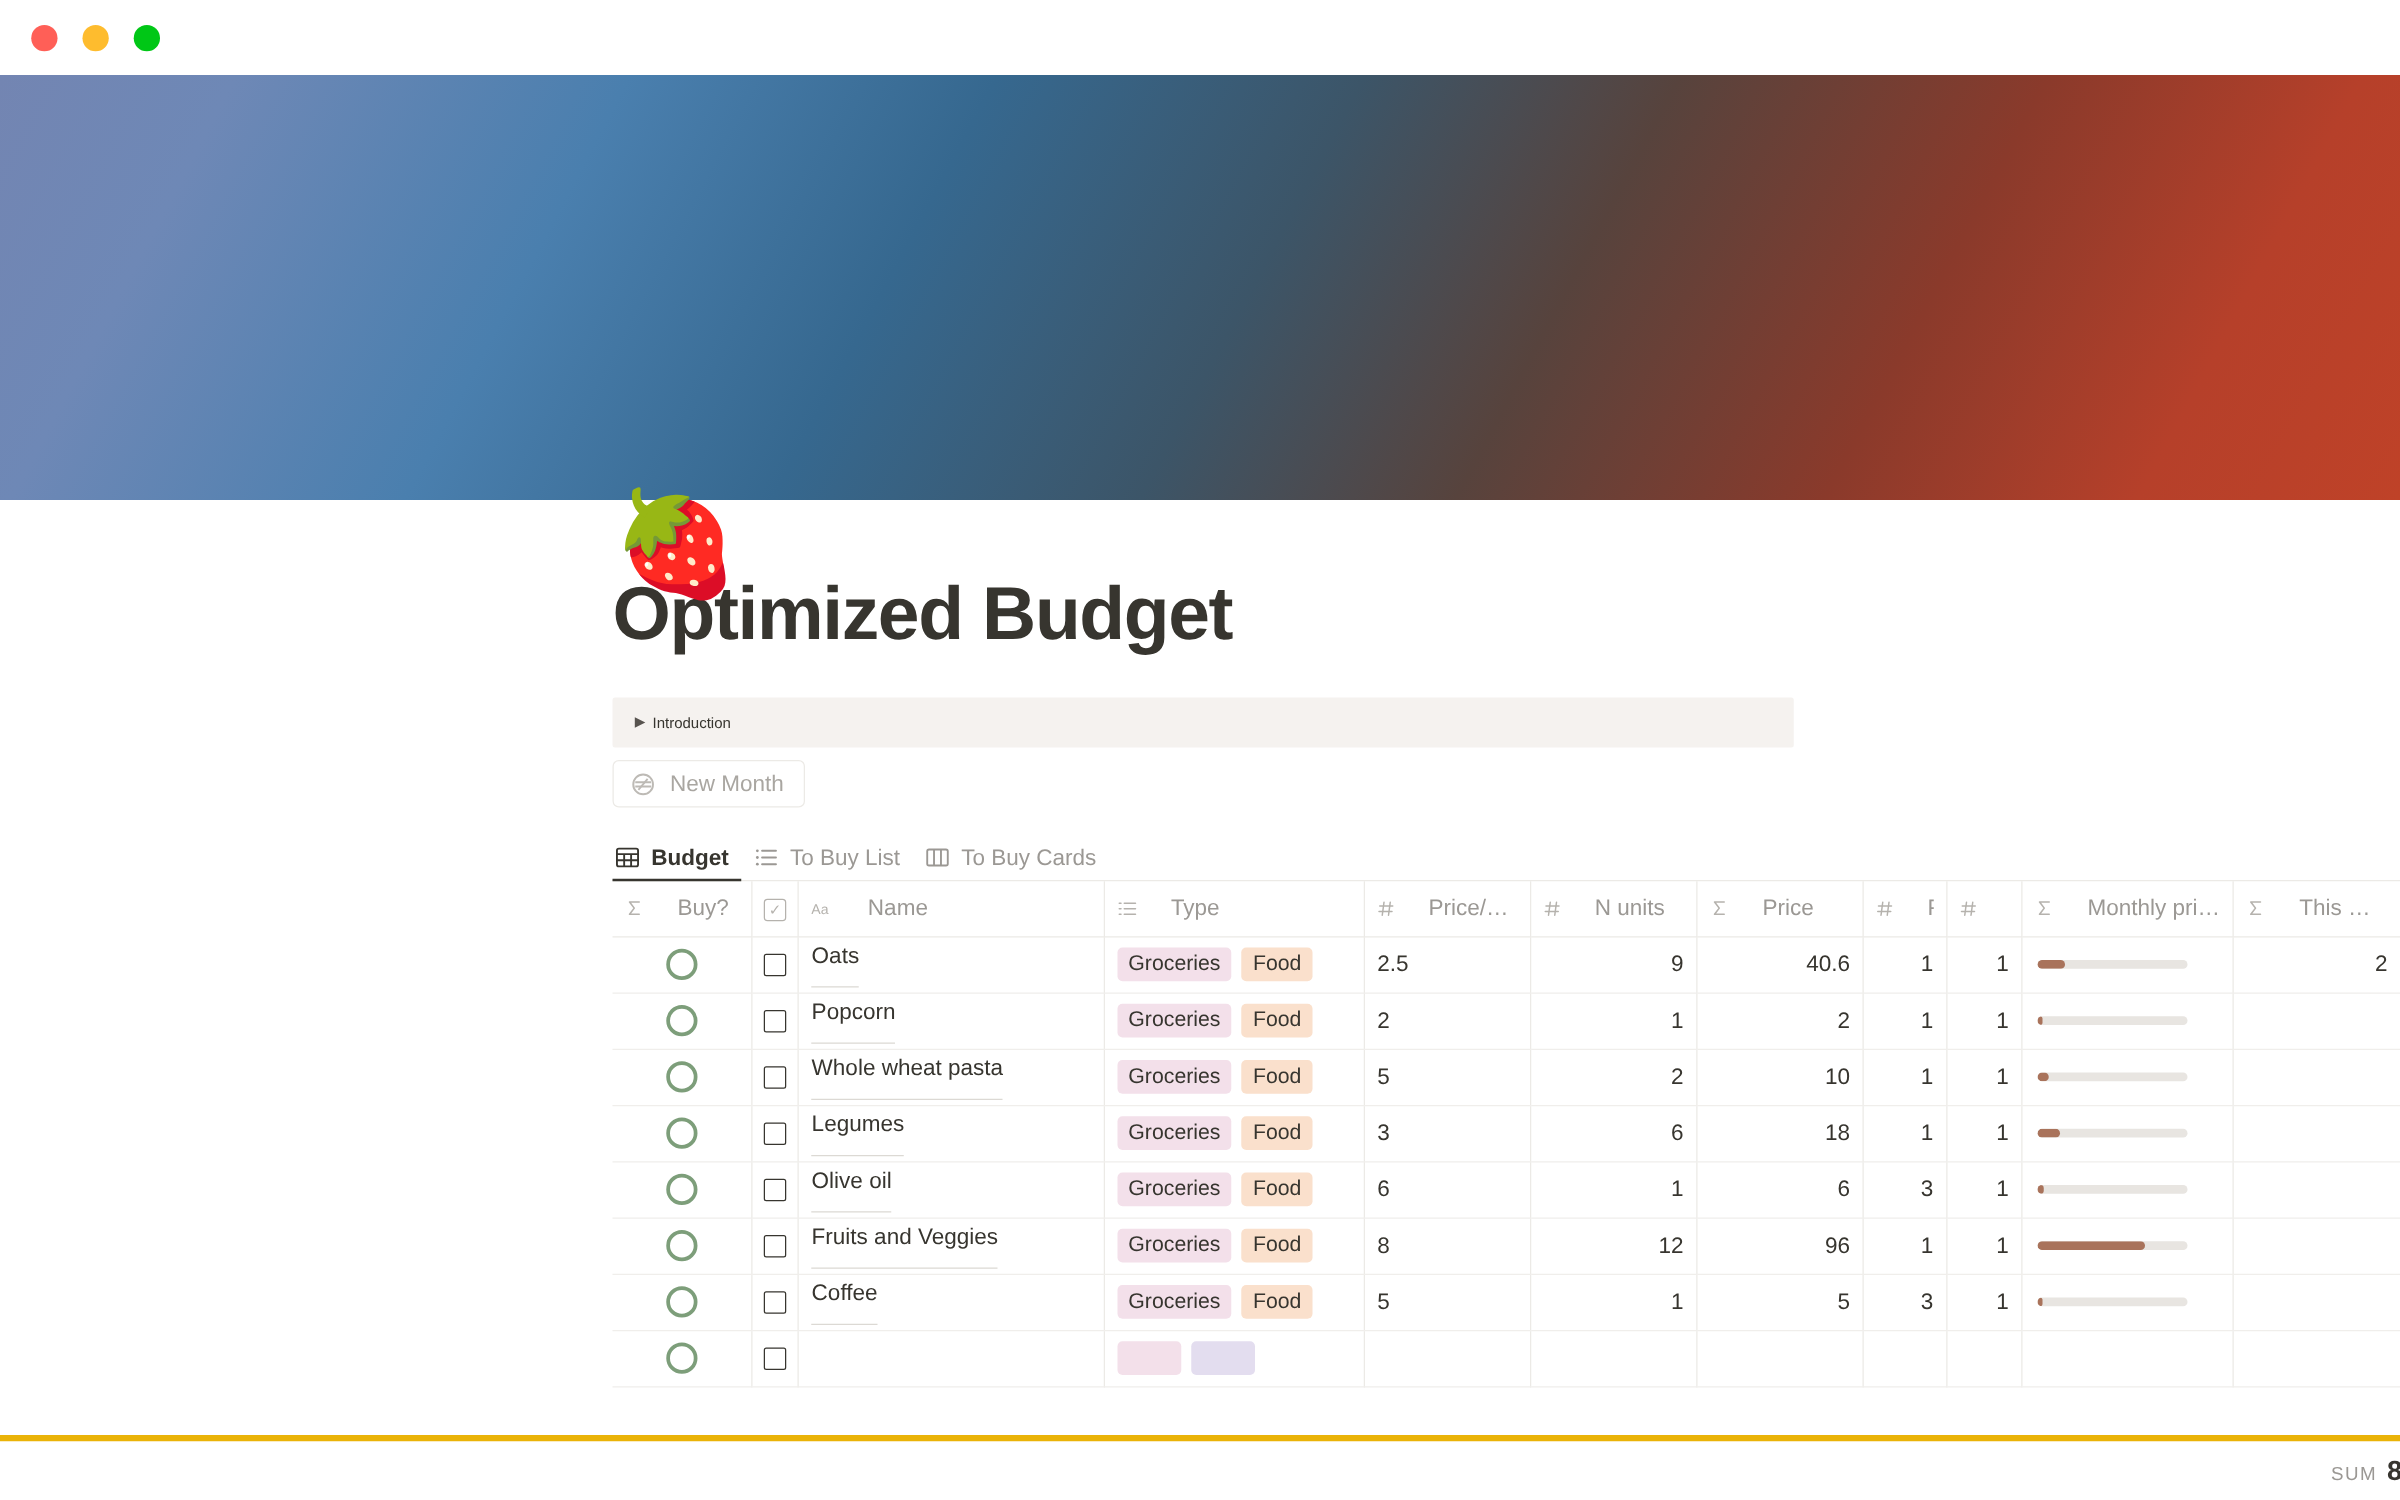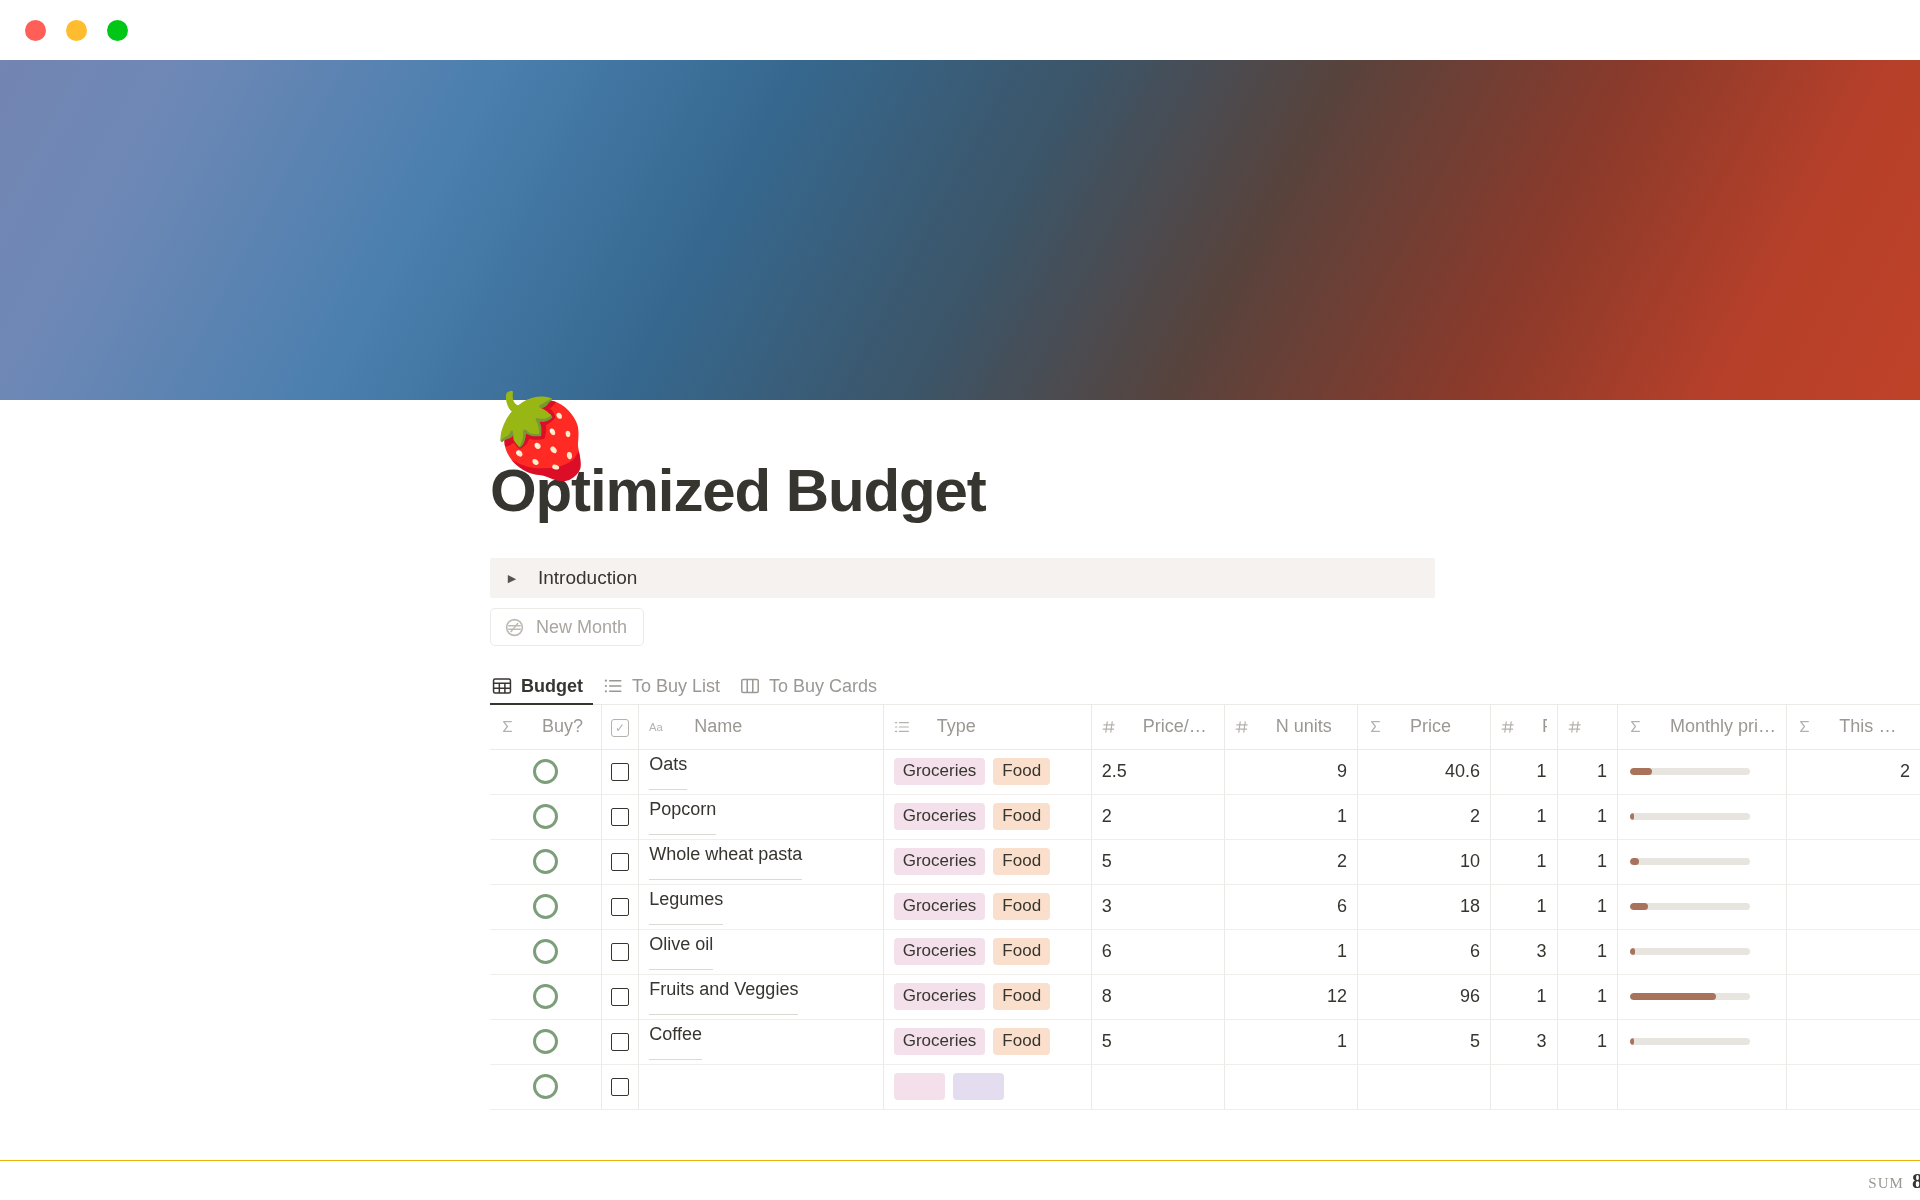--- a/index.html
+++ b/index.html
@@ -79,22 +79,22 @@
     display:flex; align-items:center;
     padding-left:12px;
     border-radius:2px;
   }
   .toggle-arrow {
     width:20px; color:#57534e;
     font-size:11px; line-height:1;
     display:flex; align-items:center; justify-content:center;
   }
   .toggle-label {
-    font-size:19px; color:#37352f;
-    margin-left:16px;
+    font-size:12px; color:#37352f;
+    margin-left:0;
   }
 
   
   .btn-row { margin-top:10px; }
   .btn-newmonth {
     display:inline-flex; align-items:center; gap:11px;
     height:38px; padding:0 16px 0 13px;
     border:1px solid #eceae6;
     border-radius:5px;
     background:#ffffff;
@@ -221,27 +221,26 @@
   }
   .bar-fill {
     position:absolute; left:0; top:0; bottom:0;
     background:#a9735b;
     border-radius:4px;
   }
 
   
   .statusbar {
     position:absolute; left:0; bottom:0;
-    width:1920px; height:40px;
+    width:1920px; height:52px;
     background:#ffffff;
-    border-top:1px solid #eab308;
+    border-top:5px solid #eab308;
     display:flex; align-items:center; justify-content:flex-end;
     padding-right:0px;
     z-index:30;
-    font-family:Liberation Serif, serif;
   }
   .sum-wrap {
     display:flex; align-items:baseline; gap:8px;
     transform:translateX(14px);
   }
   .sum-lbl {
     font-size:15px; color:#9b9894;
     letter-spacing:1.1px;
   }
   .sum-val { font-size:22px; font-weight:bold; color:#37352f; }

